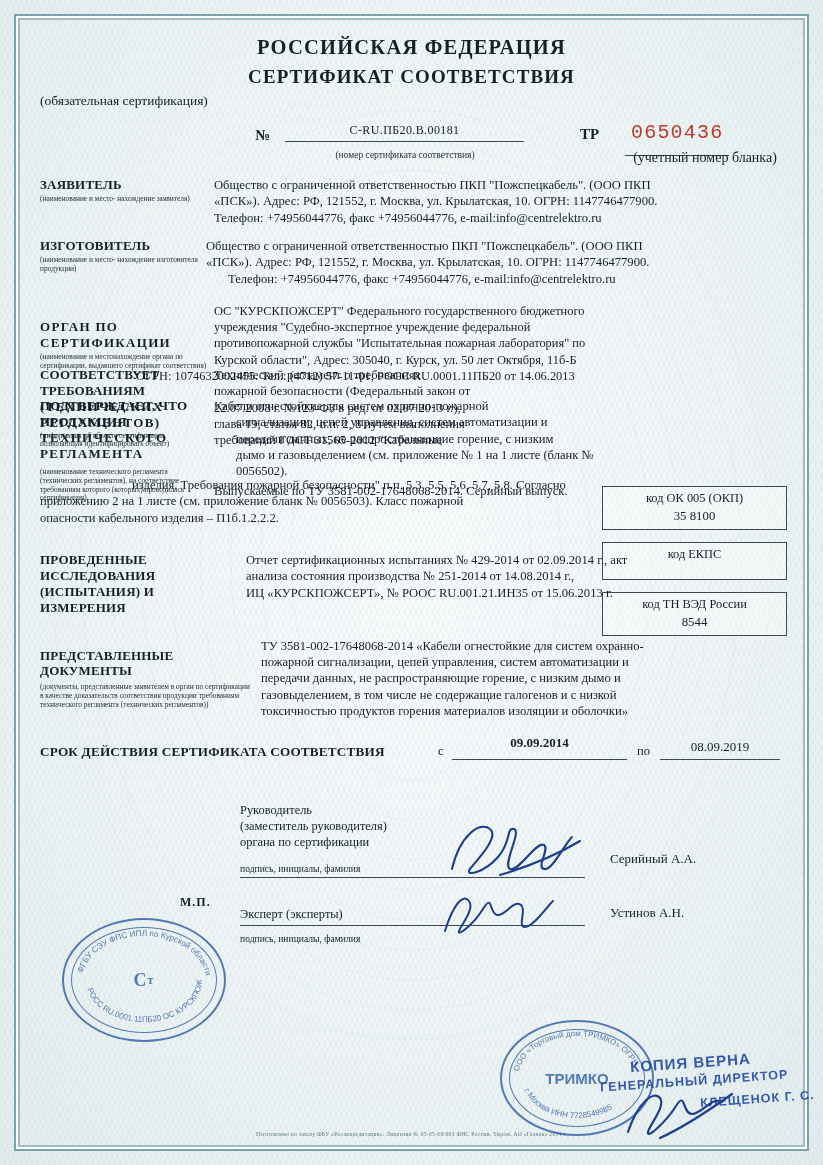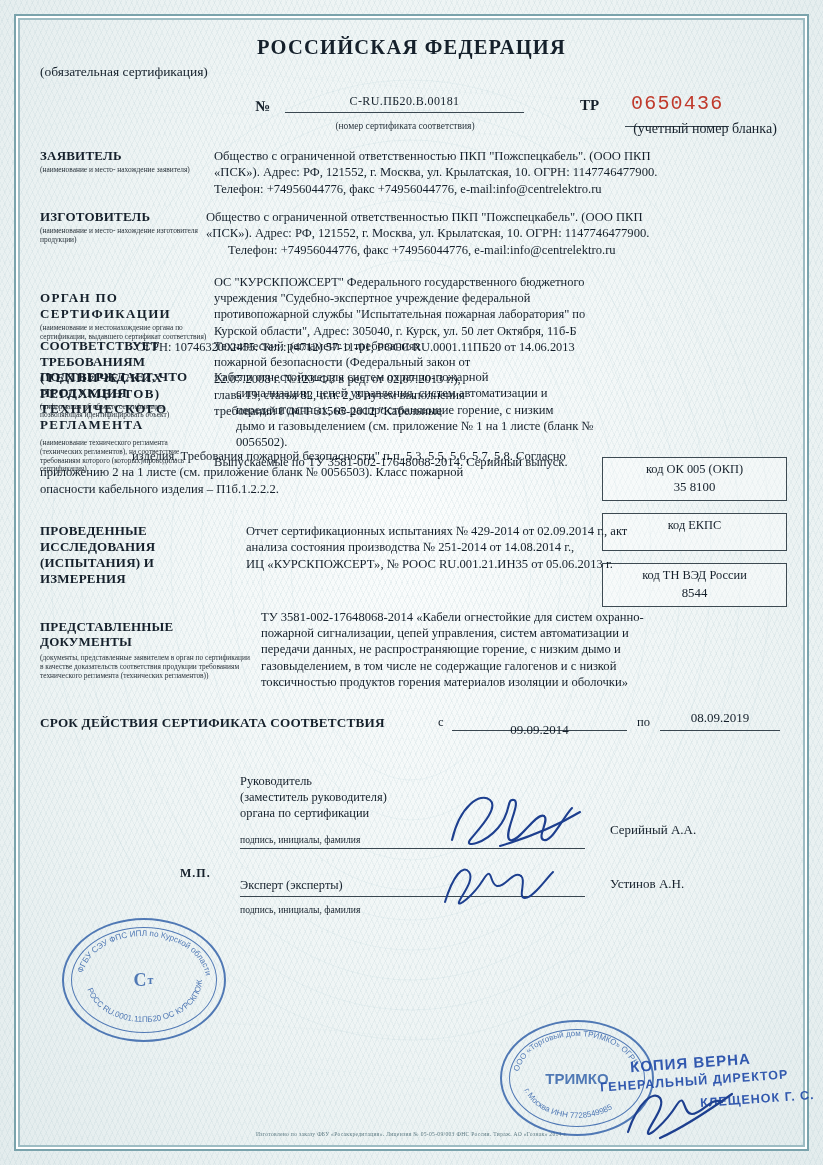--- a/index.html
+++ b/index.html
@@ -273,20 +273,21 @@
       <path d="M30,1040 C240,980 580,1100 793,1020"></path>
       <path d="M30,1080 C240,1020 580,1140 793,1060"></path>
     </g>
   </svg>
 
   <div class="border-frame"></div>
 
   <div class="content">
 
     <div class="doc-title">РОССИЙСКАЯ ФЕДЕРАЦИЯ</div>
+    <div class="doc-subtitle">СЕРТИФИКАТ СООТВЕТСТВИЯ</div>
     <div class="doc-kind">(обязательная сертификация)</div>
 
     <div class="number-row">
       <span class="num-sign">№</span>
       <span class="cert-number">C-RU.ПБ20.В.00181</span>
       <span class="cert-number-caption">(номер сертификата соответствия)</span>
       <span class="tr-label">ТР</span>
       <span class="blank-number">0650436</span>
       <span class="blank-caption">(учетный номер бланка)</span>
     </div>
@@ -382,21 +383,21 @@
     </div>
 
     <div class="row" style="margin-top:26px;">
       <div class="label-col" style="width:200px;flex:0 0 200px;">
         <div class="label-main">ПРОВЕДЕННЫЕ ИССЛЕДОВАНИЯ</div>
         <div class="label-main">(ИСПЫТАНИЯ) И ИЗМЕРЕНИЯ</div>
       </div>
       <div class="value-col">
         <span class="ln">Отчет сертификационных испытаниях № 429-2014 от 02.09.2014 г., акт</span>
         <span class="ln">анализа состояния производства № 251-2014 от 14.08.2014 г.,</span>
-        <span class="ln">ИЦ «КУРСКПОЖСЕРТ», № РООС RU.001.21.ИН35 от 05.06.2013 г.</span>
+        <span class="ln">ИЦ «КУРСКПОЖСЕРТ», № РООС RU.001.21.ИН35 от 15.06.2013 г.</span>
       </div>
     </div>
 
     <div class="row" style="margin-top:22px;">
       <div class="label-col" style="width:215px;flex:0 0 215px;padding-top:10px;">
         <div class="label-main">ПРЕДСТАВЛЕННЫЕ ДОКУМЕНТЫ</div>
         <div class="label-note" style="margin-top:4px;">(документы, представленные заявителем в орган по сертификации в качестве доказательств соответствия продукции  требованиям  технического  регламента (технических регламентов))</div>
       </div>
       <div class="value-col">
         <span class="ln">ТУ 3581-002-17648068-2014 «Кабели огнестойкие для систем охранно-</span>
@@ -404,21 +405,21 @@
         <span class="ln">передачи данных, не распространяющие горение, с низким дымо и</span>
         <span class="ln">газовыделением, в том числе не содержащие галогенов и с низкой</span>
         <span class="ln">токсичностью продуктов горения материалов изоляции и оболочки»</span>
       </div>
     </div>
 
     <div class="validity">
       <span class="validity-label">СРОК ДЕЙСТВИЯ СЕРТИФИКАТА СООТВЕТСТВИЯ</span>
       <span class="v-c" style="left:398px;">с</span>
       <span class="v-line" style="left:412px; top:24px; width:175px;"></span>
-      <span class="v-date" style="left:412px; top:16px; width:175px;">09.09.2014</span>
+      <span class="v-date" style="left:412px; top:0; width:175px;font-weight:bold;">09.09.2014</span>
       <span class="v-c" style="left:597px;">по</span>
       <span class="v-line" style="left:620px; top:24px; width:120px;"></span>
       <span class="v-date" style="left:620px; top:4px; width:120px;">08.09.2019</span>
     </div>
 
     <div class="sig-area">
 
       <div class="sig-block" style="left:200px; top:8px;">
         <div>Руководитель</div>
         <div>(заместитель руководителя)</div>

